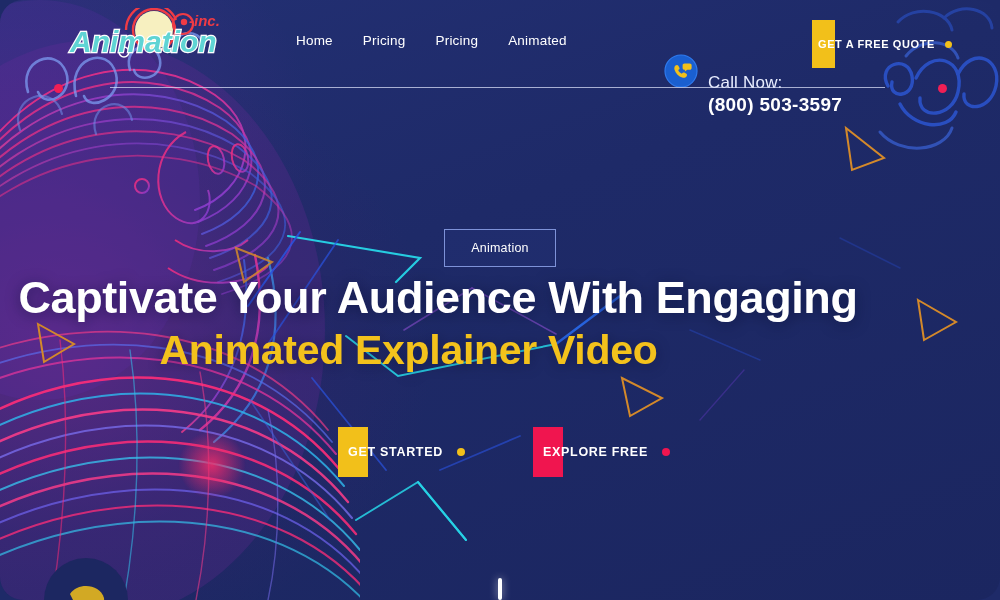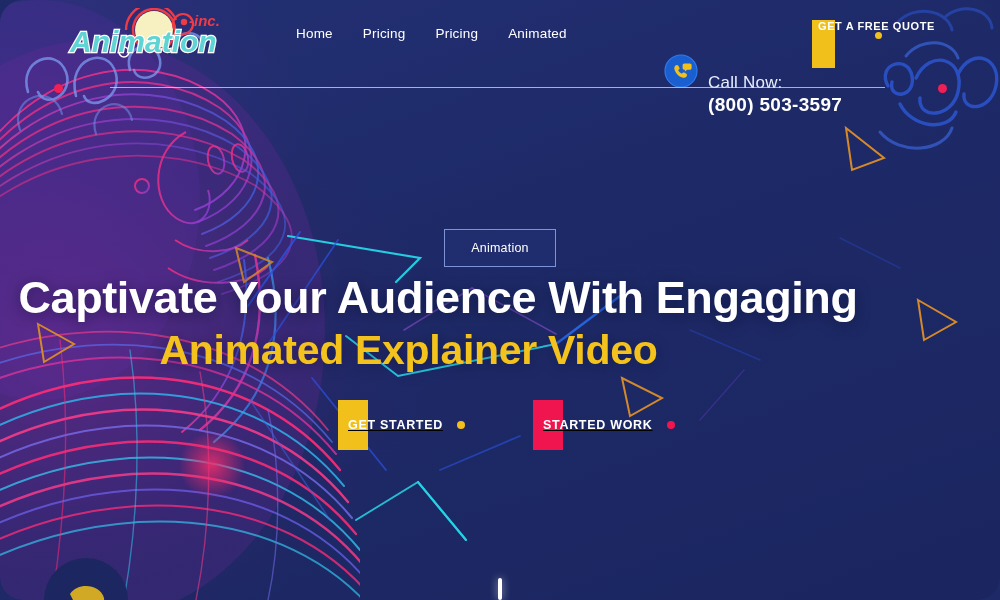--- a/index.html
+++ b/index.html
@@ -24,39 +24,39 @@
 
   
   .header {
     position:absolute; top:0; left:0; width:1000px; height:86px;
     z-index:20;
   }
   .logo {
     position:absolute; left:62px; top:8px; width:192px; height:56px;
   }
   .nav {
-    position:absolute; left:296px; top:26px;
+    position:absolute; left:296px; top:33px;
     display:flex; gap:30px; align-items:center;
   }
   .nav a {
     color:#ffffff; font-size:13.5px; text-decoration:none;
     letter-spacing:.2px; font-weight:400;
   }
   .call {
     position:absolute; left:664px; top:25px;
     display:flex; align-items:center; gap:10px;
   }
   .call-icon { width:34px; height:34px; flex:0 0 34px; }
   .call-text { line-height:1.25; }
   .call-label { color:#e8edff; font-size:17px; letter-spacing:.2px;margin-top:47px; }
   .call-number { color:#ffffff; font-size:19px; font-weight:700; letter-spacing:.3px; }
 
   .quote-wrap {
     position:absolute; left:812px; top:20px;
-    display:flex; align-items:center; height:48px;flex-direction:column;
+    display:flex; align-items:center; height:48px;
   }
   .quote-block {
     position:absolute; left:0; top:0; width:23px; height:48px;
     background:#f2c01a;
   }
   .quote-label {
     position:relative; z-index:2; color:#ffffff; font-size:11px;
     font-weight:700; letter-spacing:.6px; margin-left:6px; white-space:nowrap;
   }
   .quote-dot {
@@ -100,22 +100,22 @@
     text-shadow:0 2px 14px rgba(10,15,50,0.5);
   }
   .headline-2 {
     position:absolute; left:0; top:327px; width:817px;
     text-align:center; color:#f3c21c;
     font-size:41px; font-weight:700; letter-spacing:-0.3px;
     text-shadow:0 2px 14px rgba(10,15,50,0.4);
   }
 
   .cta-row {
-    position:absolute; left:338px; top:400px;
-    display:flex; align-items:center; gap:68px;text-decoration:underline;
+    position:absolute; left:338px; top:427px;
+    display:flex; align-items:center; gap:68px;
   }
   .cta { position:relative; display:flex; align-items:center; height:50px; }
   .cta-block {
     position:absolute; left:0; top:0; width:30px; height:50px;
   }
   .cta-block.yellow { background:#f2c01a; }
   .cta-block.pink   { background:#f0154f; }
   .cta-label {
     position:relative; z-index:2; color:#ffffff; font-size:12.5px;
     font-weight:700; letter-spacing:.7px; margin-left:10px; white-space:nowrap;
@@ -327,20 +327,20 @@
     <h2 class="headline-2">Animated Explainer Video</h2>
 
     <div class="cta-row">
       <div class="cta">
         <span class="cta-block yellow"></span>
         <span class="cta-label">GET STARTED</span>
         <span class="cta-dot yellow"></span>
       </div>
       <div class="cta">
         <span class="cta-block pink"></span>
-        <span class="cta-label">STARTED WORK</span>
+        <span class="cta-label">EXPLORE FREE</span>
         <span class="cta-dot pink"></span>
       </div>
     </div>
 
     <div class="scroll-indicator"></div>
   </div>
 </div>
 
 </body></html>

